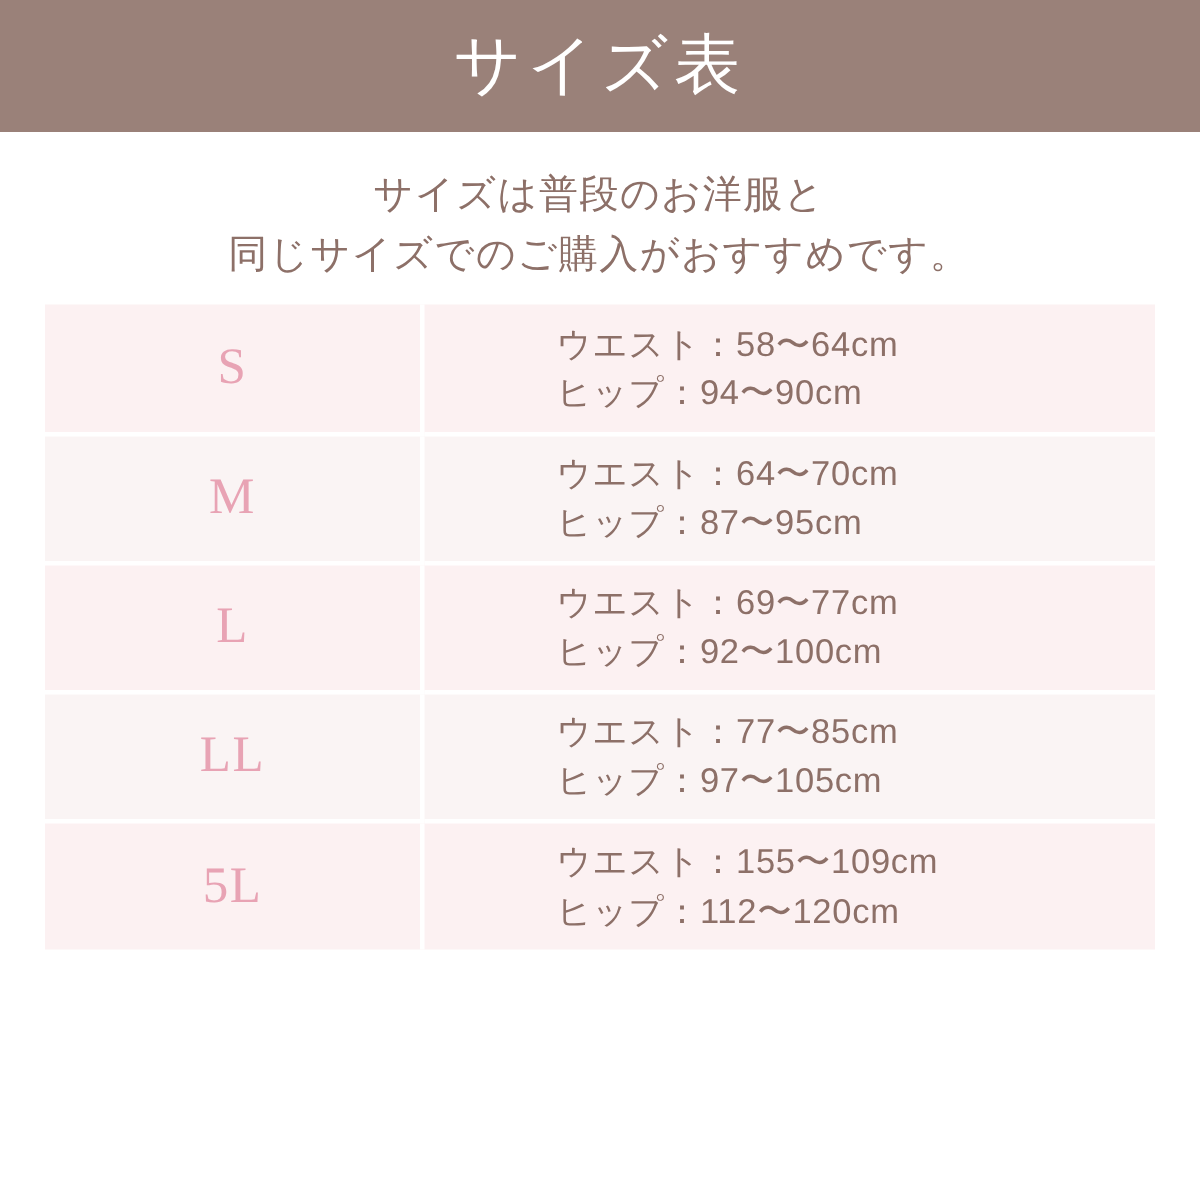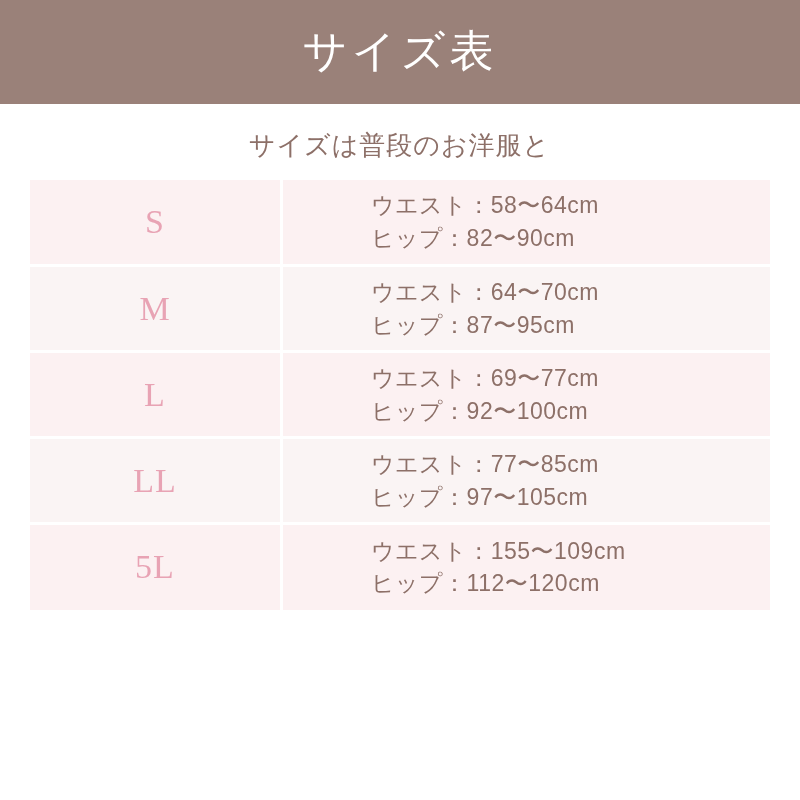--- a/index.html
+++ b/index.html
@@ -19,21 +19,21 @@
     height: 800px;
     position: relative;
     background: #ffffff;
     display: flex;
     flex-direction: column;
   }
 
   
   .header {
     width: 100%;
-    height: 104px;
+    height: 88px;
     background: #9a8179;
     display: flex;
     align-items: center;
     justify-content: center;
     flex: 0 0 auto;
   }
   .header-title {
     color: #ffffff;
     font-family: "Liberation Serif", serif;
     font-size: 44px;
@@ -111,29 +111,30 @@
 <body>
 
 <div class="page">
 
   <div class="header">
     <div class="header-title">サイズ表</div>
   </div>
 
   <div class="lead">
     <span class="lead-line">サイズは普段のお洋服と</span>
+    <span class="lead-line">同じサイズでのご購入がおすすめです。</span>
   </div>
 
   <table class="size-table">
     <tbody>
       <tr class="odd">
         <td class="cell-size">S</td>
         <td class="cell-detail">
           <span class="detail-line">ウエスト：58〜64cm</span>
-          <span class="detail-line">ヒップ：82〜90cm</span>
+          <span class="detail-line">ヒップ：94〜90cm</span>
         </td>
       </tr>
       <tr class="even">
         <td class="cell-size">M</td>
         <td class="cell-detail">
           <span class="detail-line">ウエスト：64〜70cm</span>
           <span class="detail-line">ヒップ：87〜95cm</span>
         </td>
       </tr>
       <tr class="odd">

